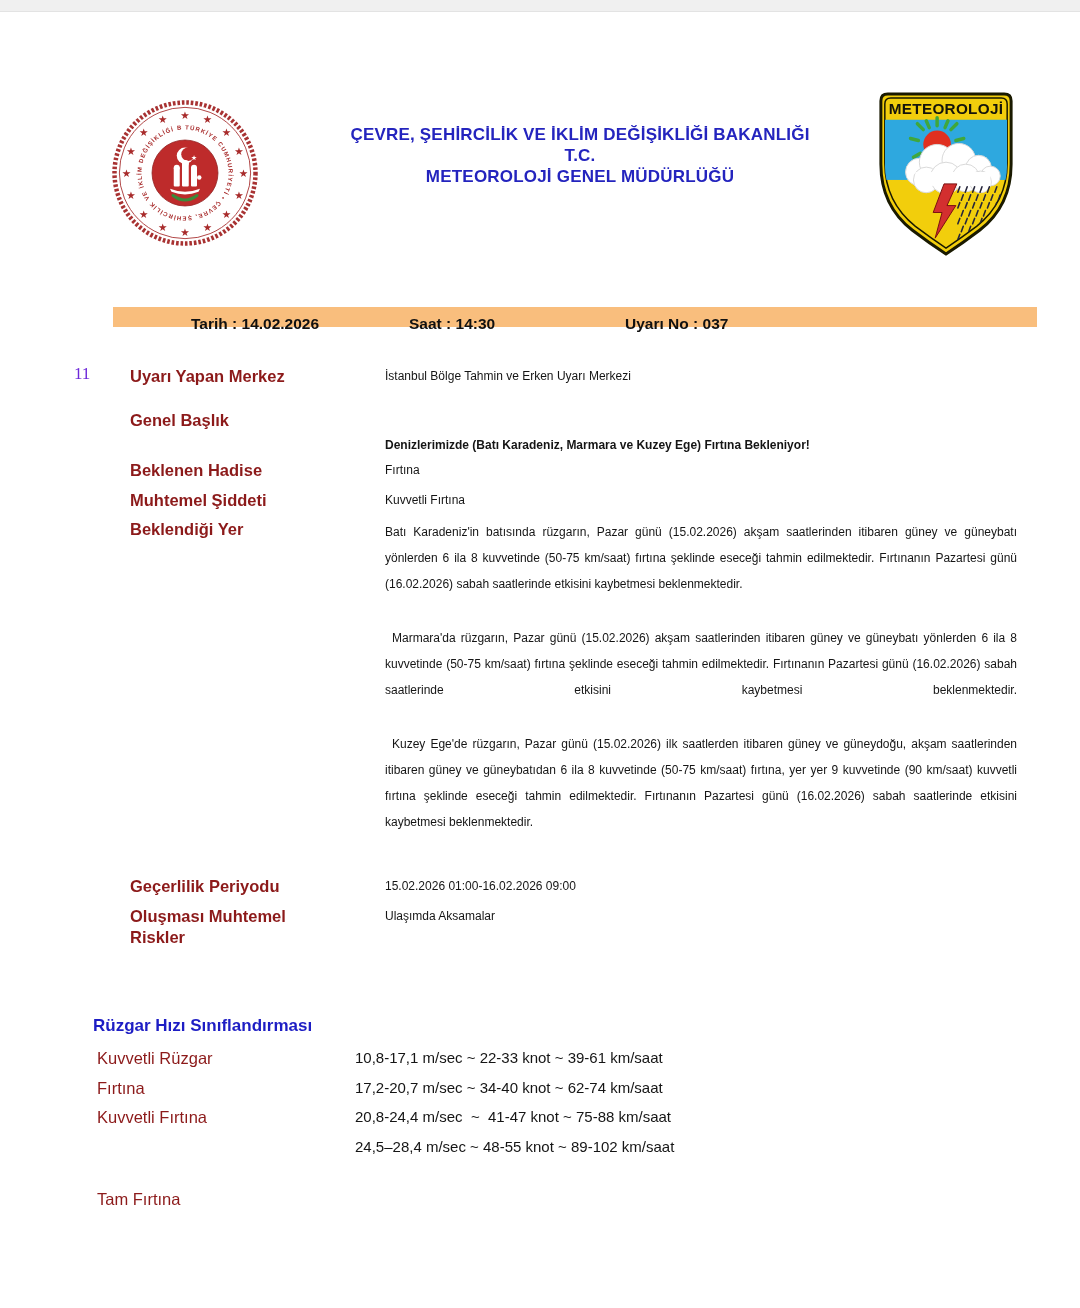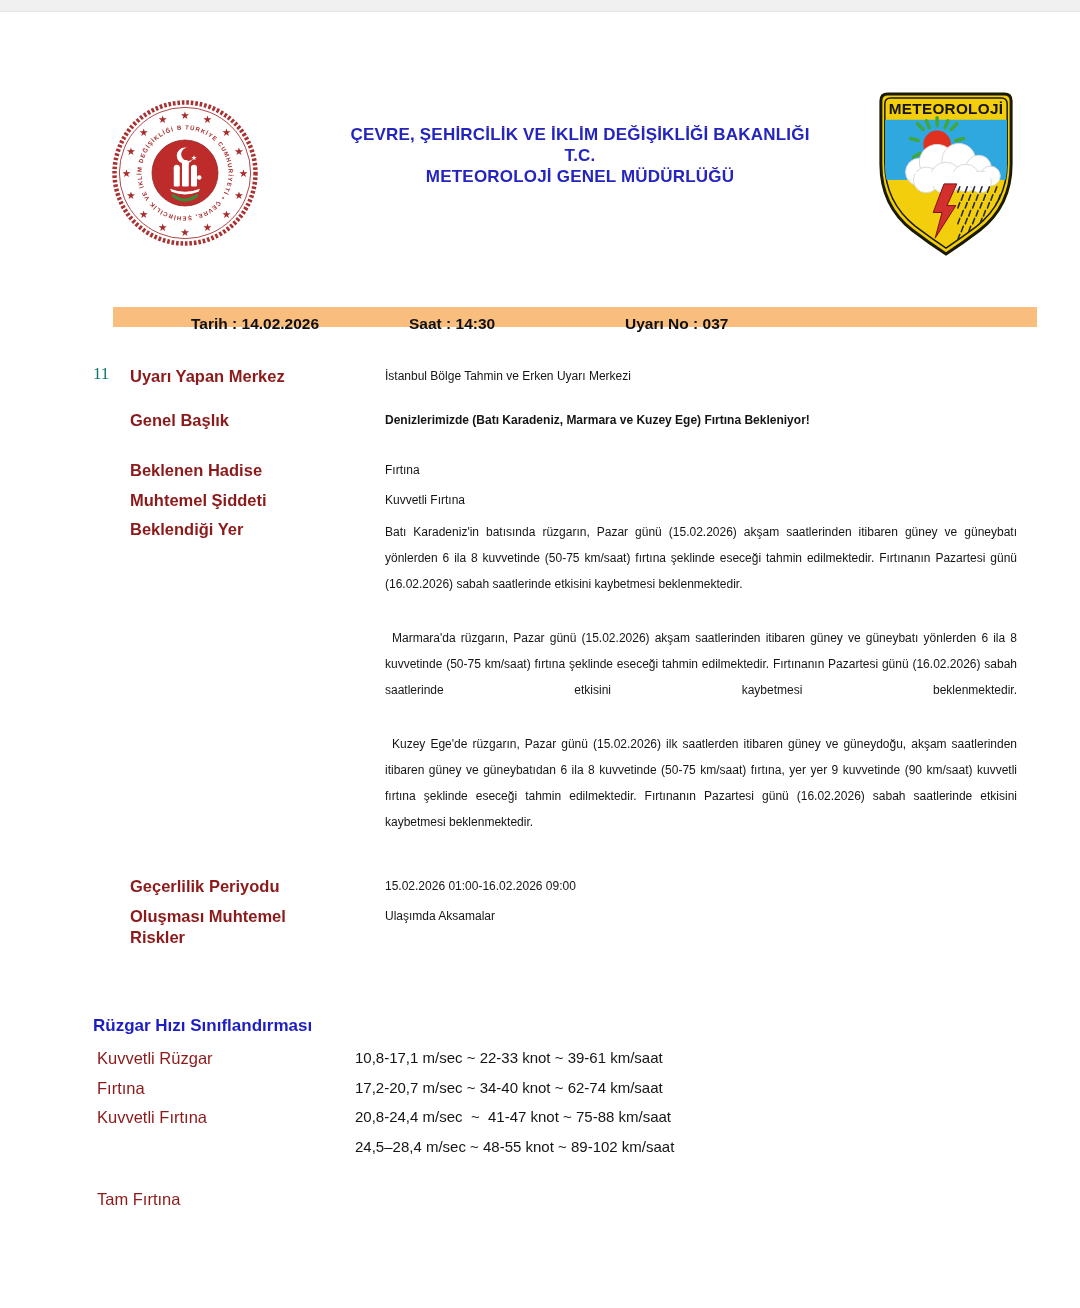--- a/index.html
+++ b/index.html
@@ -19,25 +19,25 @@
   .head-text{position:absolute;left:300px;top:124px;width:560px;text-align:center;
              color:var(--blue);font-weight:bold;font-size:17px;line-height:21px;letter-spacing:.2px;}
 
   .shield-svg{position:absolute;left:872px;top:88px;width:148px;height:175px;}
   .shield-title{font-size:15.5px;font-weight:bold;fill:#14140a;text-anchor:middle;font-family:"Liberation Sans",sans-serif;letter-spacing:.3px;}
 
   .info-bar{position:absolute;left:113px;top:307px;width:924px;height:20px;background:var(--bar);}
   .info-bar span{position:absolute;top:8px;font-size:15.5px;font-weight:bold;color:#101010;}
   .info-date{left:78px;} .info-time{left:296px;} .info-no{left:512px;}
 
-  .item-number{position:absolute;left:93px;top:364px;font-family:"Liberation Serif",serif;font-size:17px;color:#0f766e;}
+  .item-number{position:absolute;left:74px;top:364px;font-family:"Liberation Serif",serif;font-size:17px;color:#6d28d9;}
 
   .f-label{position:absolute;left:130px;color:var(--maroon);font-weight:bold;font-size:16.5px;line-height:21px;}
   .f-value{position:absolute;left:385px;width:632px;font-size:12px;line-height:21px;color:var(--ink);}
-  .f-value.bold{font-weight:bold;}
+  .f-value.bold{font-weight:bold;margin-top:25px;}
   .paras{position:absolute;left:385px;top:519px;width:632px;}
   .paras p{font-size:12px;line-height:26px;text-align:justify;color:var(--ink);}
   .paras p + p{margin-top:28px;text-indent:7px;}
   .paras p.stretch-last{text-align-last:justify;}
 
   .wind-title{position:absolute;left:93px;top:1016px;color:#1D1DC4;font-weight:bold;font-size:17px;}
   .w-label{position:absolute;left:97px;color:var(--maroon);font-size:16.5px;}
   .w-value{position:absolute;left:355px;font-size:15px;color:var(--ink);white-space:pre-wrap;}
 </style>
 </head>

